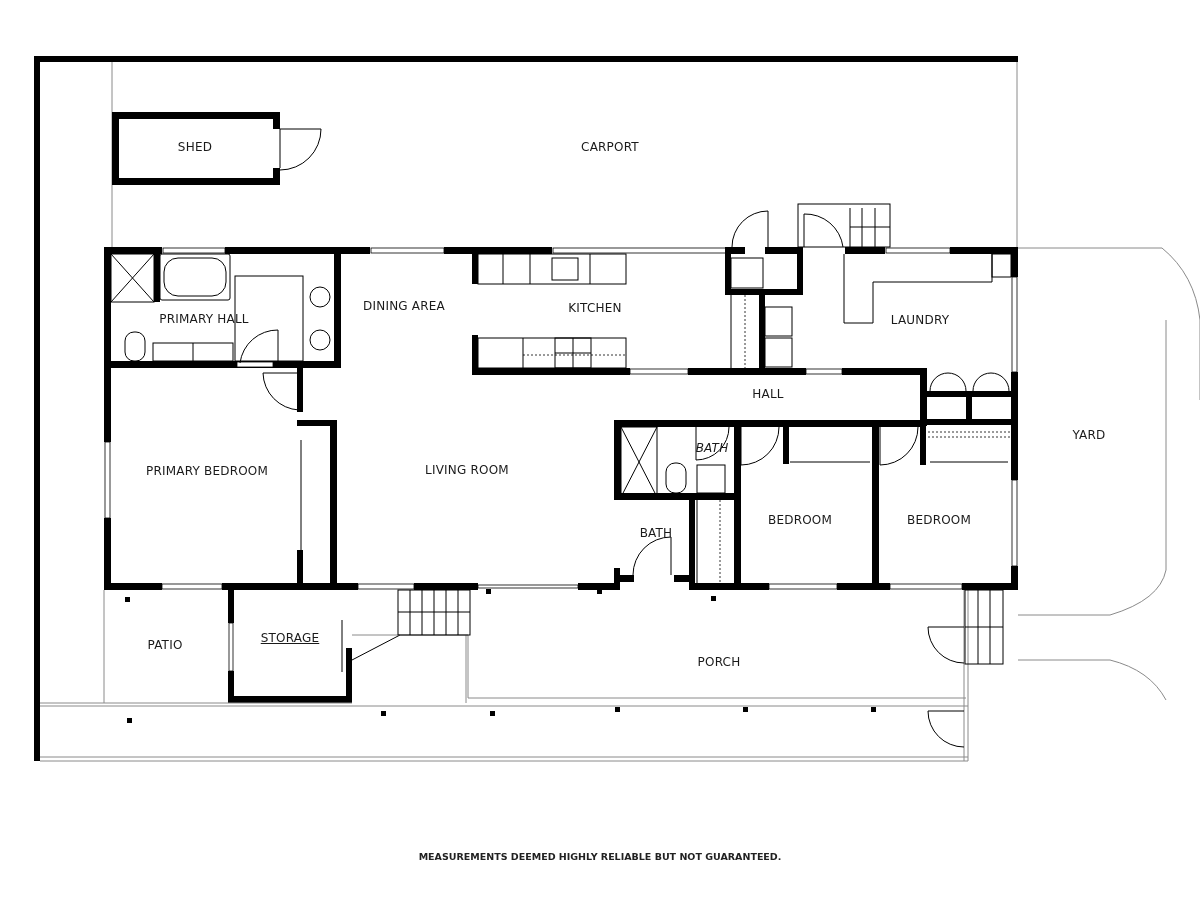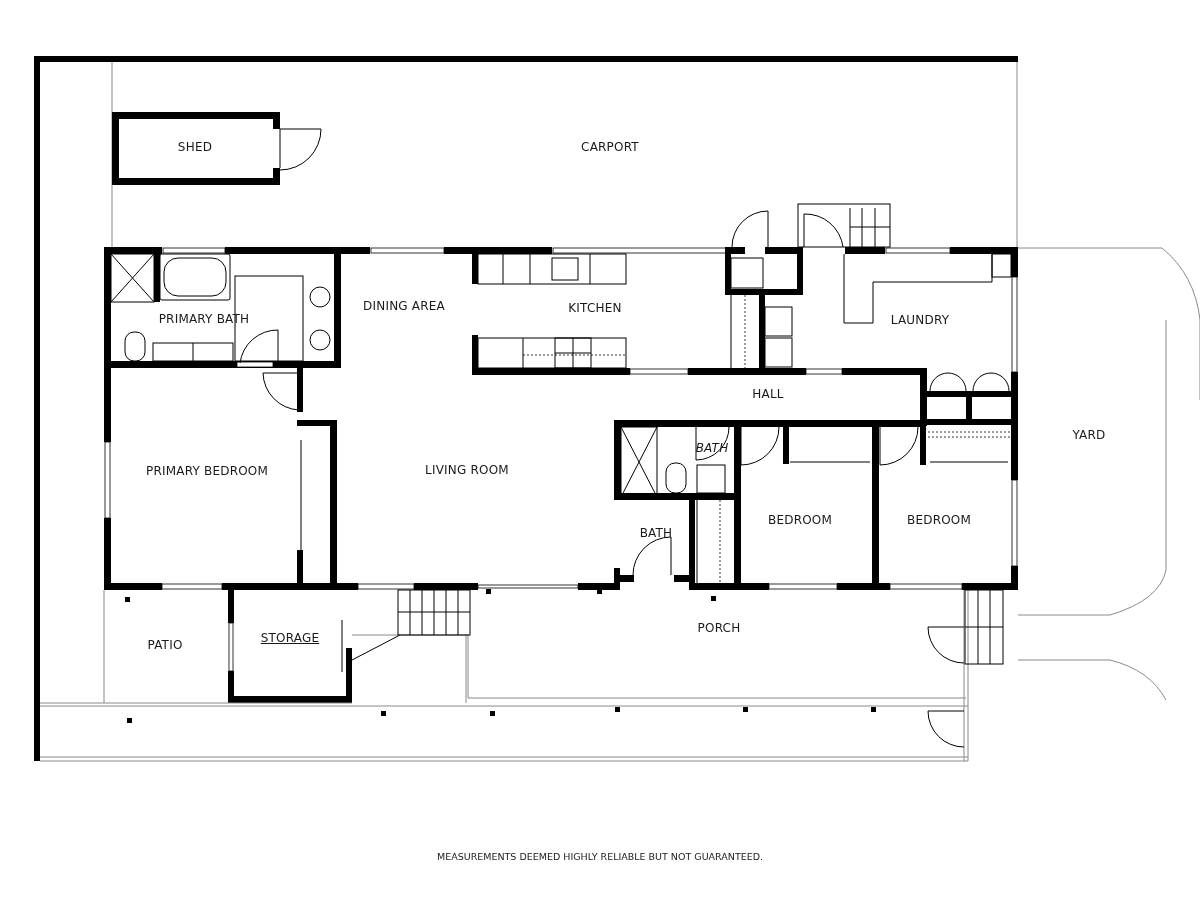--- a/index.html
+++ b/index.html
@@ -8,21 +8,21 @@
   #plan { position: absolute; left: 0; top: 0; width: 1200px; height: 900px; }
   .wall { fill: #000; }
   .thin { fill: none; stroke: #000; stroke-width: 1; }
   .grey { fill: none; stroke: #8a8a8a; stroke-width: 1; }
   .win  { fill: #fff; stroke: #000; stroke-width: 0.8; }
   .dash { fill: none; stroke: #000; stroke-width: 0.8; stroke-dasharray: 2 2; }
   .post { fill: #000; }
   .label { position: absolute; font-size: 12px; color: #1a1a1a; letter-spacing: 0.2px;
            transform: translate(-50%, -50%); white-space: nowrap; }
   .footer { position: absolute; left: 600px; top: 856px; transform: translate(-50%, -50%);
-            font-size: 9.5px; color: #222; white-space: nowrap; }
+            font-size: 9.5px; color: #222; white-space: nowrap; font-weight: bold; }
 </style>
 </head>
 <body>
 
 <svg id="plan" viewBox="0 0 1200 900" xmlns="http://www.w3.org/2000/svg">
 
   <g>
     <rect class="wall" x="34" y="56" width="984" height="6"></rect>
     <rect class="wall" x="34" y="56" width="6" height="705"></rect>
     <line class="grey" x1="40" y1="757" x2="968" y2="757"></line>
@@ -228,29 +228,29 @@
     <rect class="post" x="743" y="707" width="5" height="5"></rect>
     <rect class="post" x="871" y="707" width="5" height="5"></rect>
     <rect class="post" x="711" y="596" width="5" height="5"></rect>
     <rect class="post" x="486" y="589" width="5" height="5"></rect>
     <rect class="post" x="597" y="589" width="5" height="5"></rect>
   </g>
 </svg>
 
 <div class="label" style="left:195px; top:147px;">SHED</div>
 <div class="label" style="left:594px; top:147px;margin-left:16px;">CARPORT</div>
-<div class="label" style="left:204px; top:319px;">PRIMARY BATH</div>
+<div class="label" style="left:204px; top:319px;">PRIMARY HALL</div>
 <div class="label" style="left:404px; top:306px;">DINING AREA</div>
 <div class="label" style="left:595px; top:308px;">KITCHEN</div>
 <div class="label" style="left:920px; top:320px;text-align:center;">LAUNDRY</div>
 <div class="label" style="left:768px; top:394px;">HALL</div>
 <div class="label" style="left:1089px; top:435px;">YARD</div>
 <div class="label" style="left:207px; top:471px;">PRIMARY BEDROOM</div>
 <div class="label" style="left:467px; top:470px;">LIVING ROOM</div>
 <div class="label" style="left:712px; top:448px;font-style:italic;">BATH</div>
 <div class="label" style="left:656px; top:533px;">BATH</div>
 <div class="label" style="left:800px; top:520px;">BEDROOM</div>
 <div class="label" style="left:939px; top:520px;">BEDROOM</div>
 <div class="label" style="left:165px; top:645px;">PATIO</div>
 <div class="label" style="left:290px; top:638px;text-decoration:underline;">STORAGE</div>
-<div class="label" style="left:719px; top:628px;">PORCH</div>
+<div class="label" style="left:719px; top:662px;">PORCH</div>
 
 <div class="footer">MEASUREMENTS DEEMED HIGHLY RELIABLE BUT NOT GUARANTEED.</div>
 
 </body></html>

